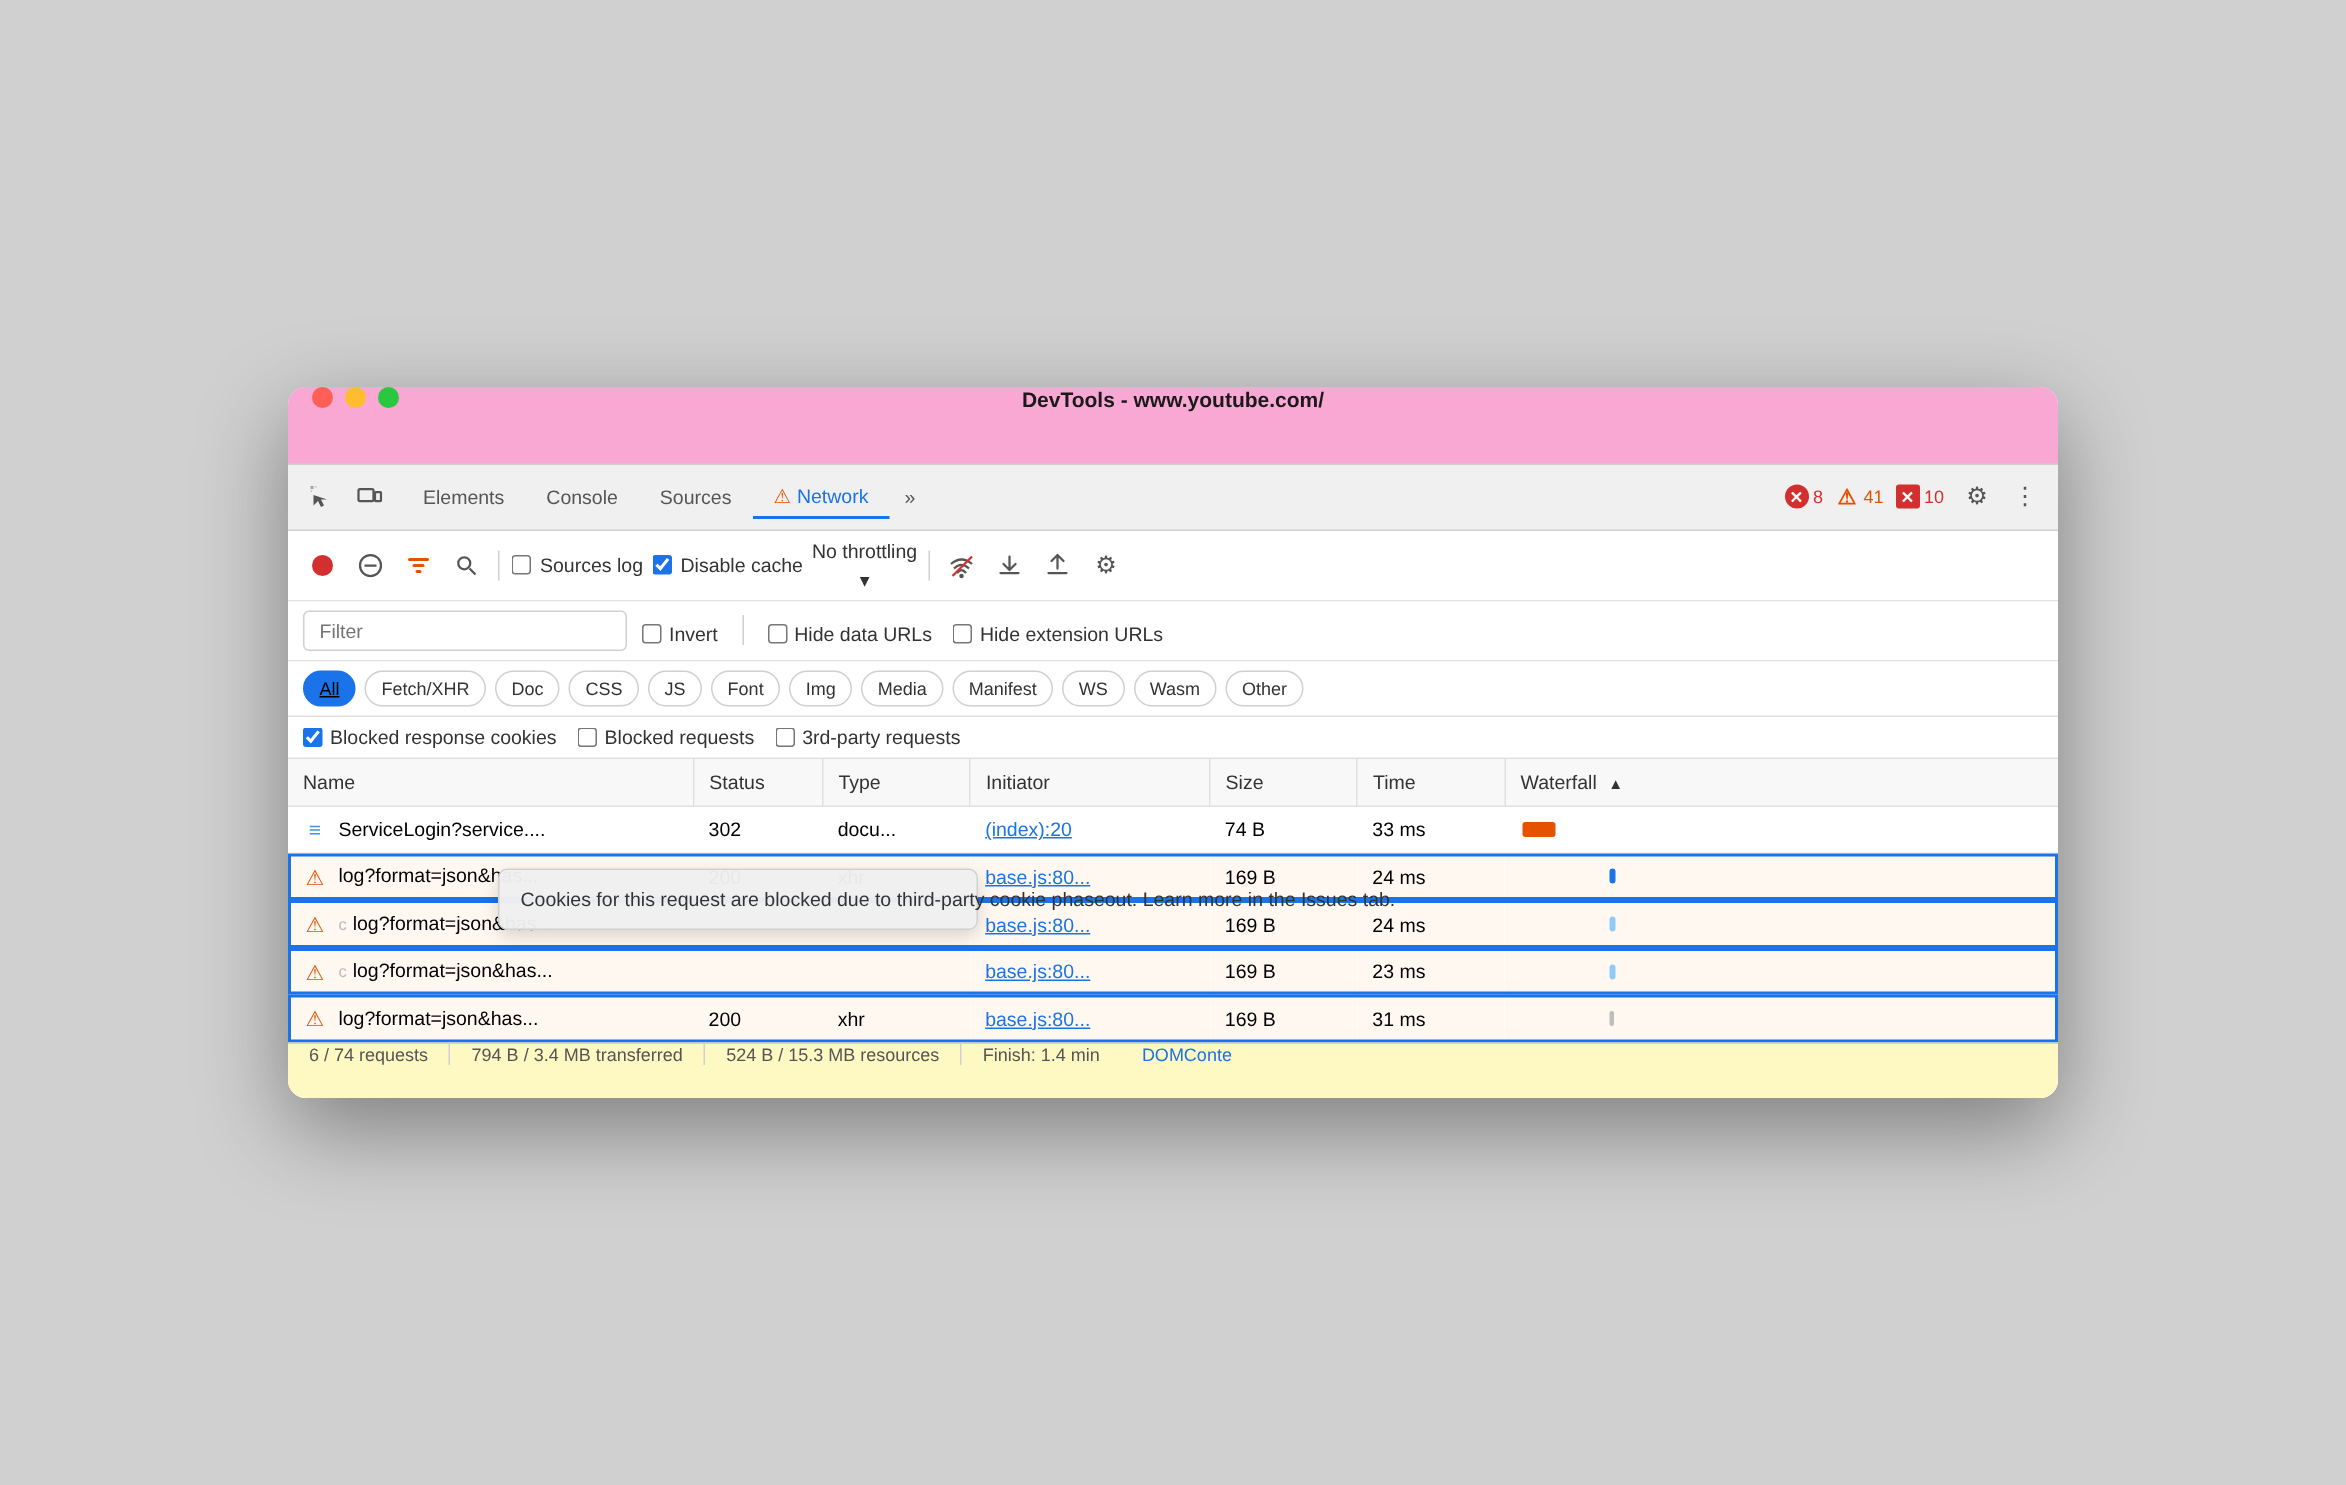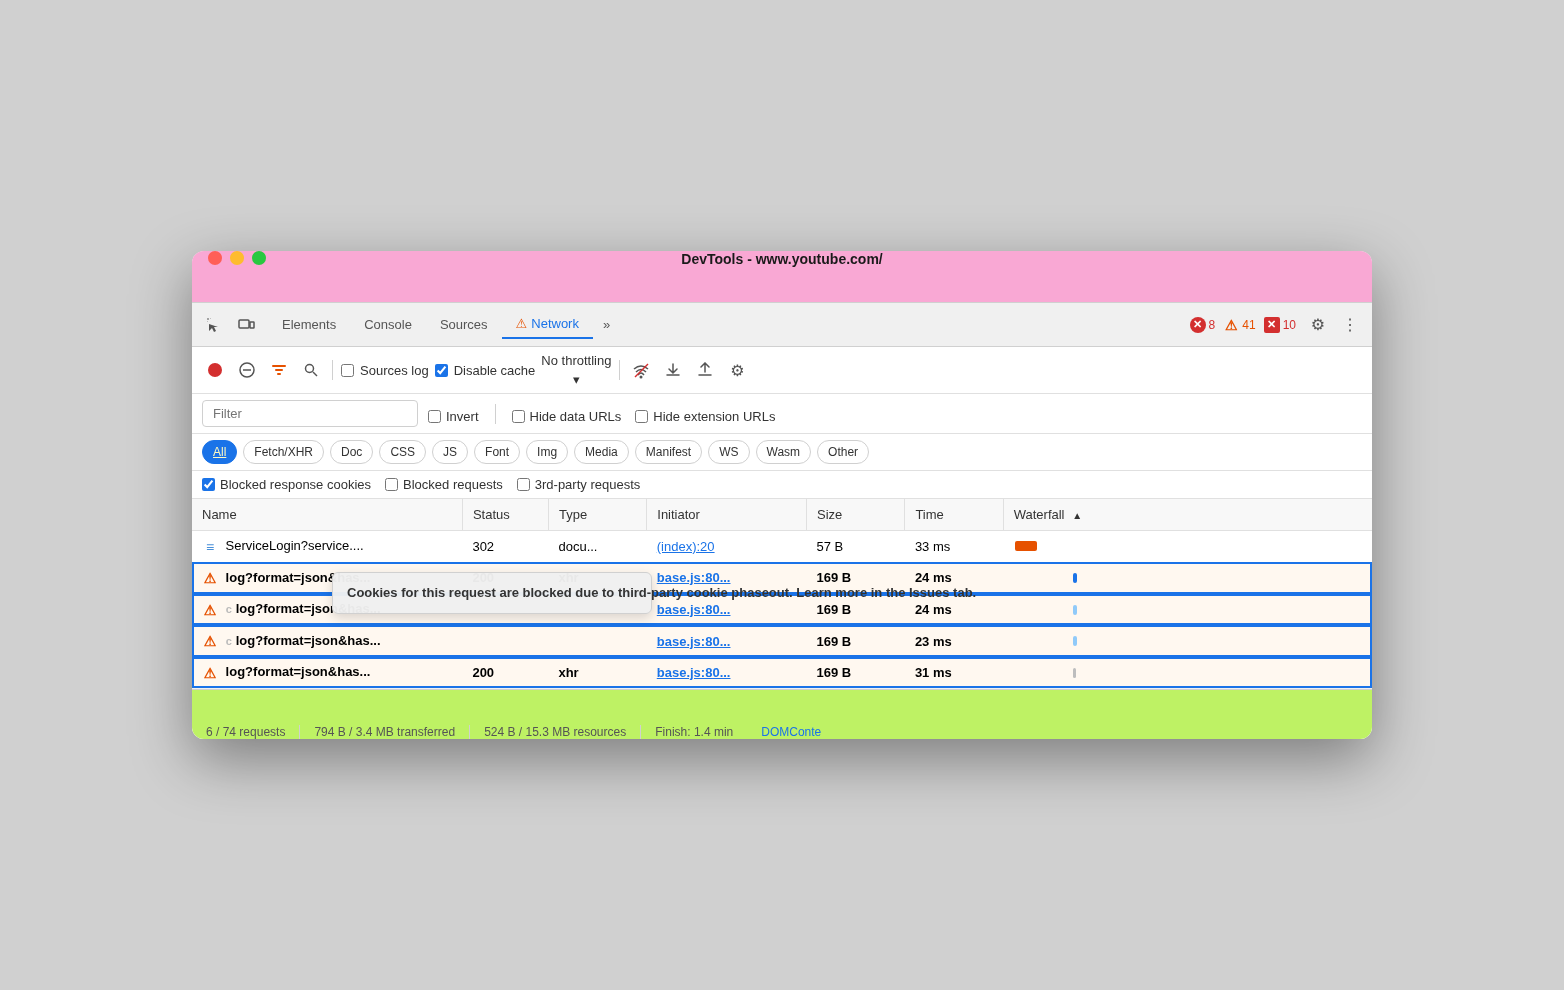--- a/index.html
+++ b/index.html
@@ -229,21 +229,21 @@
       border-radius: 14px;
       border: 1px solid #d0d0d0;
       background: #fff;
       font-size: 12px;
       color: #333;
       cursor: pointer;
       white-space: nowrap;
     }
     .type-btn.active {
       background: #1a73e8;
-      color: #fef9c3;
+      color: #000000;
       border-color: #1a73e8;
       text-decoration: underline;
     }
 
     
     .blocked-row {
       display: flex;
       align-items: center;
       padding: 6px 10px;
       gap: 14px;
@@ -334,36 +334,35 @@
       color: #333;
       max-width: 320px;
       line-height: 1.5;
       z-index: 100;
       box-shadow: 0 4px 12px rgba(0,0,0,0.15);
     }
 
     
     .row-warned {
       background: #fff8f0;
-      font-weight: bold;
     }
     .row-selected {
       outline: 2px solid #1a73e8;
       outline-offset: -2px;
     }
 
     
     .status-bar {
       display: flex;
-      align-items: flex-end;
+      align-items: flex-start;
       border-top: 1px solid #d0d0d0;
-      background: #bef264;
+      background: #fef9c3;
       font-size: 12px;
       color: #555;
-      height: 50px;
+      height: 37px;
       padding: 0 14px;
       gap: 0;
     }
     .status-segment {
       padding: 0 14px;
       border-right: 1px solid #d0d0d0;
       white-space: nowrap;
     }
     .status-segment:first-child { padding-left: 0; }
     .status-finish {
@@ -567,21 +566,21 @@
         <tbody id="table-body">
 
           <tr class="table-row">
             <td class="col-name">
               <span class="row-icon icon-doc">≡</span>
               ServiceLogin?service....
             </td>
             <td>302</td>
             <td>docu...</td>
             <td class="col-initiator"><u>(index):20</u></td>
-            <td>57 B</td>
+            <td>74 B</td>
             <td>33 ms</td>
             <td>
               <div class="waterfall-bar-wrap">
                 <div class="wf-bar wf-orange" style="left:2px;width:22px;"></div>
               </div>
             </td>
           </tr>
 
 
           <tr class="table-row row-warned row-selected tooltip-row" style="position:relative;">

